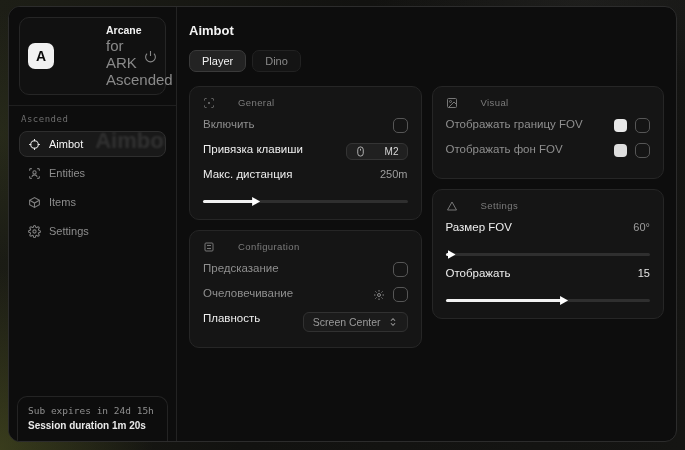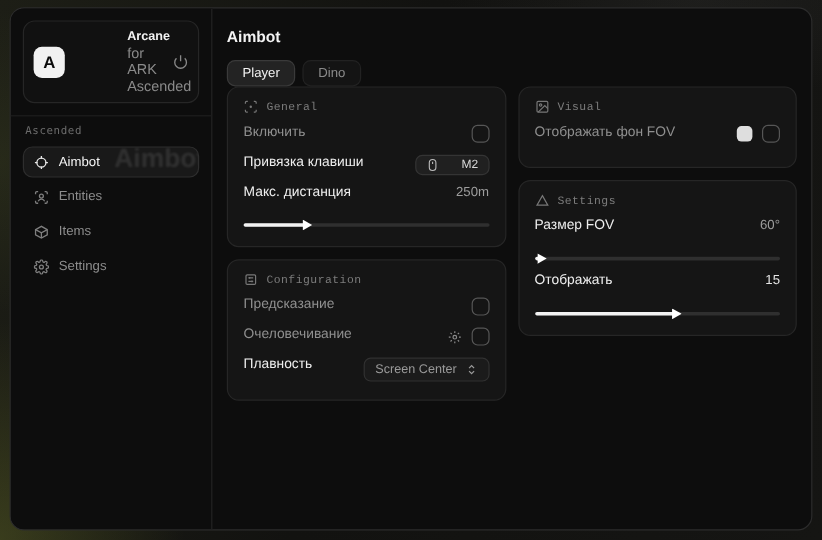--- a/index.html
+++ b/index.html
@@ -37,21 +37,21 @@
     padding:6px 8px;
   }
   .logo {
     width:26px; height:26px; border-radius:7px;
     background:#f1f1f1; color:#0a0a0a;
     font-weight:bold; font-size:14px;
     display:flex; align-items:center; justify-content:center;
   }
   .brand-text { flex:1; min-width:0;margin-left:44px; }
   .brand-name { font-size:10.5px; font-weight:bold; color:#f2f2f2; }
-  .brand-sub { font-size:12px; color:#8a8a8a; margin-top:1px; }
+  .brand-sub { font-size:15px; color:#8a8a8a; margin-top:1px; }
   .brand-power { color:#8a8a8a; display:flex; }
   .side-divider { height:1px; background:#1f1f1f; margin:10px -10px 8px -10px; }
   .category-label {
     font-family:"DejaVu Sans Mono", monospace;
     font-size:9px; color:#6d6d6d; letter-spacing:.5px;
     margin:0 2px 7px 2px;
   }
   .nav { display:flex; flex-direction:column; gap:3px; }
   .nav-item {
     display:flex; align-items:center; gap:8px;
@@ -80,35 +80,35 @@
   .sub-expires {
     font-family:"DejaVu Sans Mono", monospace;
     font-size:9.5px; color:#8f8f8f; white-space:nowrap;
   }
   .session-duration {
     font-size:10px; font-weight:bold; color:#e9e9e9; margin-top:4px; white-space:nowrap;
   }
   
   .main { flex:1; padding:14px 12px 12px 12px; overflow:hidden; }
   .page-title { font-size:13px; font-weight:bold; color:#f3f3f3; margin:2px 0 12px 0; }
-  .tabs { display:flex; gap:6px; margin-bottom:0; }
+  .tabs { display:flex; gap:6px; margin-bottom:14px; }
   .tab {
     font-size:11px; padding:4px 12px; border-radius:7px;
     background:#141414; border:1px solid #222222; color:#8a8a8a; cursor:pointer;
   }
   .tab.active { background:#232323; border-color:#3a3a3a; color:#f2f2f2; }
   .columns { display:flex; gap:10px; align-items:flex-start; }
   .col { display:flex; flex-direction:column; gap:10px; width:236px; }
   .card {
     background:#151515; border:1px solid #262626; border-radius:10px;
     padding:10px 13px 13px 13px;
   }
   .card-header {
-    display:flex; align-items:flex-end; gap:7px;
-    font-family:Liberation Mono, monospace;
+    display:flex; align-items:flex-start; gap:23px;
+    font-family:Liberation Sans, sans-serif;
     font-size:9.5px; color:#7c7c7c; letter-spacing:.4px;
     margin-bottom:9px;
   }
   .card-header .hicon { display:flex; color:#777777; }
   .row {
     display:flex; align-items:flex-start; justify-content:space-between;
     min-height:22px; font-size:11.5px;
   }
   .row + .row { margin-top:3px; }
   .lbl-dim { color:#8f8f8f; }
@@ -217,20 +217,24 @@
         <span class="nicon">
           <svg width="13" height="13" viewBox="0 0 24 24" fill="none" stroke="currentColor" stroke-width="2">
             <circle cx="12" cy="12" r="3"></circle>
               <path d="M19.4 15a1.7 1.7 0 0 0 .3 1.9l.1.1a2 2 0 1 1-2.8 2.8l-.1-.1a1.7 1.7 0 0 0-1.9-.3 1.7 1.7 0 0 0-1 1.5V21a2 2 0 1 1-4 0v-.1a1.7 1.7 0 0 0-1-1.6 1.7 1.7 0 0 0-1.9.3l-.1.1a2 2 0 1 1-2.8-2.8l.1-.1a1.7 1.7 0 0 0 .3-1.9 1.7 1.7 0 0 0-1.5-1H3a2 2 0 1 1 0-4h.1a1.7 1.7 0 0 0 1.6-1 1.7 1.7 0 0 0-.3-1.9l-.1-.1a2 2 0 1 1 2.8-2.8l.1.1a1.7 1.7 0 0 0 1.9.3h0a1.7 1.7 0 0 0 1-1.5V3a2 2 0 1 1 4 0v.1a1.7 1.7 0 0 0 1 1.5 1.7 1.7 0 0 0 1.9-.3l.1-.1a2 2 0 1 1 2.8 2.8l-.1.1a1.7 1.7 0 0 0-.3 1.9v0a1.7 1.7 0 0 0 1.5 1H21a2 2 0 1 1 0 4h-.1a1.7 1.7 0 0 0-1.5 1z"></path>
           </svg>
         </span>
         <span>Settings</span>
       </div>
     </nav>
 
+    <div class="side-footer">
+      <div class="sub-expires">Sub expires in 24d 15h</div>
+      <div class="session-duration">Session duration 1m 20s</div>
+    </div>
   </aside>
 
   <main class="main">
     <h1 class="page-title">Aimbot</h1>
 
     <div class="tabs">
       <div class="tab active">Player</div>
       <div class="tab">Dino</div>
     </div>
 
@@ -329,20 +333,27 @@
             <span class="hicon">
               <svg width="12" height="12" viewBox="0 0 24 24" fill="none" stroke="currentColor" stroke-width="2">
                 <rect x="3" y="3" width="18" height="18" rx="2"></rect>
                   <circle cx="9" cy="9" r="2"></circle>
                   <path d="M21 15l-5-5L5 21"></path>
               </svg>
             </span>
             <span>Visual</span>
           </div>
           <div class="row">
+            <span class="lbl-dim">Отображать границу FOV</span>
+            <span class="row-right">
+              <span class="swatch" style="background: rgb(232, 232, 232);"></span>
+              <span class="checkbox"></span>
+            </span>
+          </div>
+          <div class="row">
             <span class="lbl-dim">Отображать фон FOV</span>
             <span class="row-right">
               <span class="swatch" style="background: rgb(222, 222, 222);"></span>
               <span class="checkbox"></span>
             </span>
           </div>
         </section>
 
         <section class="card">
           <div class="card-header">

